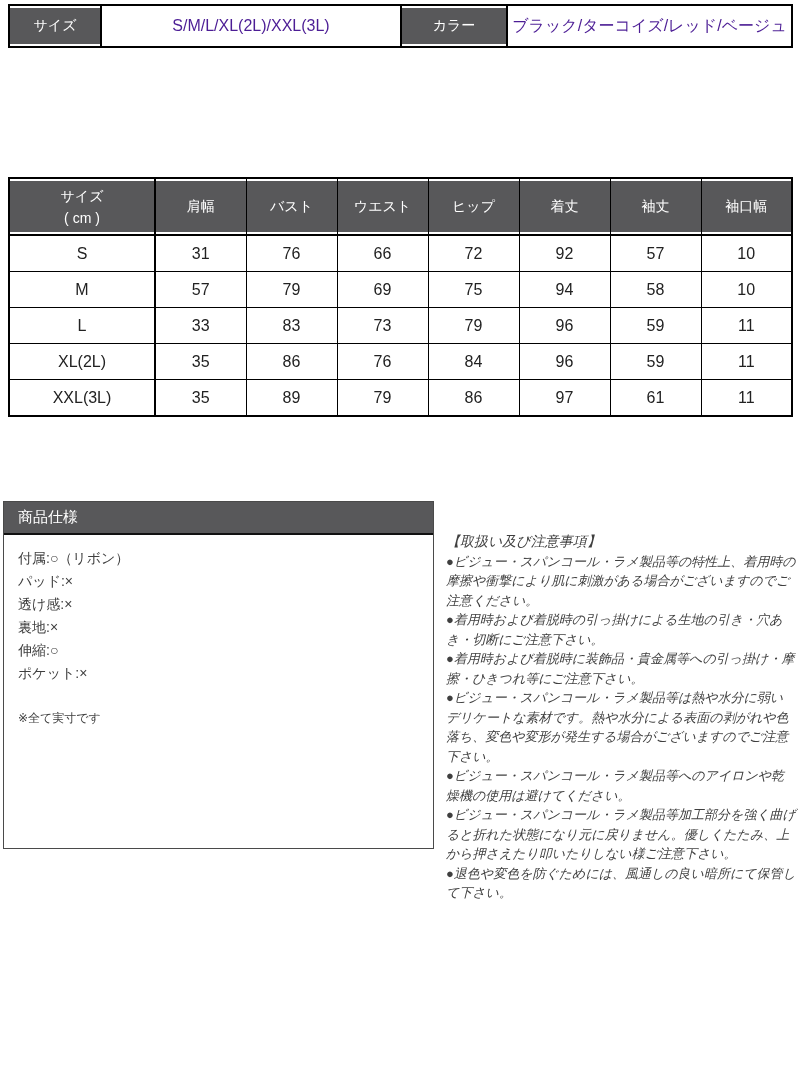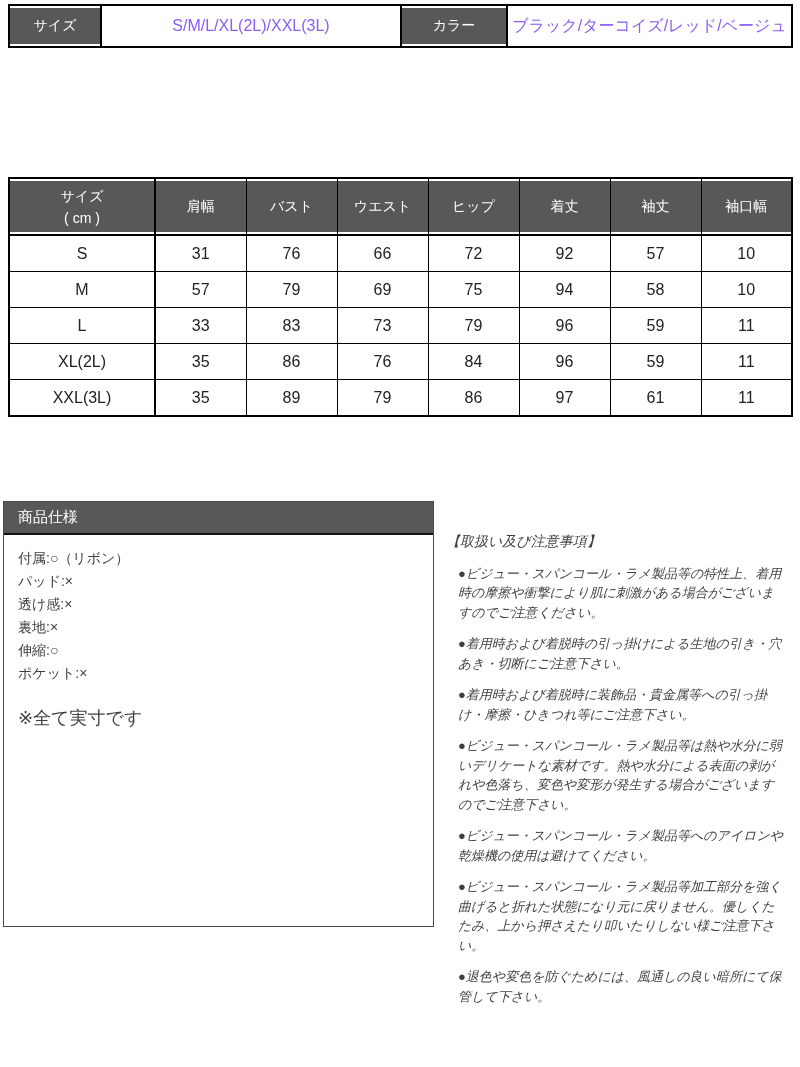--- a/index.html
+++ b/index.html
@@ -24,21 +24,21 @@
     text-align: center;
     vertical-align: middle;
     overflow: hidden;
   }
   .cell-hd {
     background: #58585a;
     color: #ffffff;
     font-size: 14px;
     box-shadow: inset 0 2px 0 #ffffff, inset 0 -2px 0 #ffffff;
   }
-  .cell-val { font-size: 16px; color: #8b5cf6; }
+  .cell-val { font-size: 16px; color: #4c1d95; }
 
   
   .size-table {
     position: absolute; left: 8px; top: 177px; width: 783px;
     border: 2px solid #000;
   }
   .size-table th, .size-table td {
     border: 1px solid #000;
     text-align: center;
     vertical-align: middle;
@@ -52,42 +52,42 @@
     color: #ffffff;
     box-shadow: inset 0 2px 0 #ffffff, inset 0 -2px 0 #ffffff;
     border-bottom: 2px solid #000;
   }
   .size-table td { height: 33px; font-size: 16px; color: #222222; background: #ffffff; }
   .col-first { border-right-width: 2px !important; }
   .corner-line { line-height: 22px; }
 
   
   .spec-box {
-    position: absolute; left: 3px; top: 501px; width: 431px; height: 426px;
+    position: absolute; left: 3px; top: 501px; width: 431px; height: 348px;
     border: 1px solid #4a4a4a;
     background: #ffffff;
     box-sizing: border-box;
   }
   .spec-box-header {
     background: #58585a;
     color: #ffffff;
     font-size: 15px;
     padding: 6px 0 6px 14px;
     border-bottom: 2px solid #111111;
   }
   .spec-box-body { padding: 12px 14px 0 14px; }
   .spec-line { font-size: 14px; line-height: 23px; color: #3f3f3f; }
-  .spec-note { font-size: 18px; line-height: 23px; color: #3f3f3f; margin-top: 22px; }
+  .spec-note { font-size: 12px; line-height: 23px; color: #3f3f3f; margin-top: 22px; }
 
   
   .care {
     position: absolute; left: 446px; top: 532px; width: 350px; font-style: italic;
   }
   .care-title { font-size: 14px; line-height: 19.5px; color: #3f3f3f; }
-  .care p { margin: 12px; font-size: 13px; line-height: 19.5px; color: #3f3f3f; }
+  .care p { margin: 0; font-size: 13px; line-height: 19.5px; color: #3f3f3f; }
 </style>
 </head>
 <body>
 
 <div class="page">
 
   <table class="spec-table">
     <colgroup>
       <col style="width:92px">
         <col style="width:300px">

